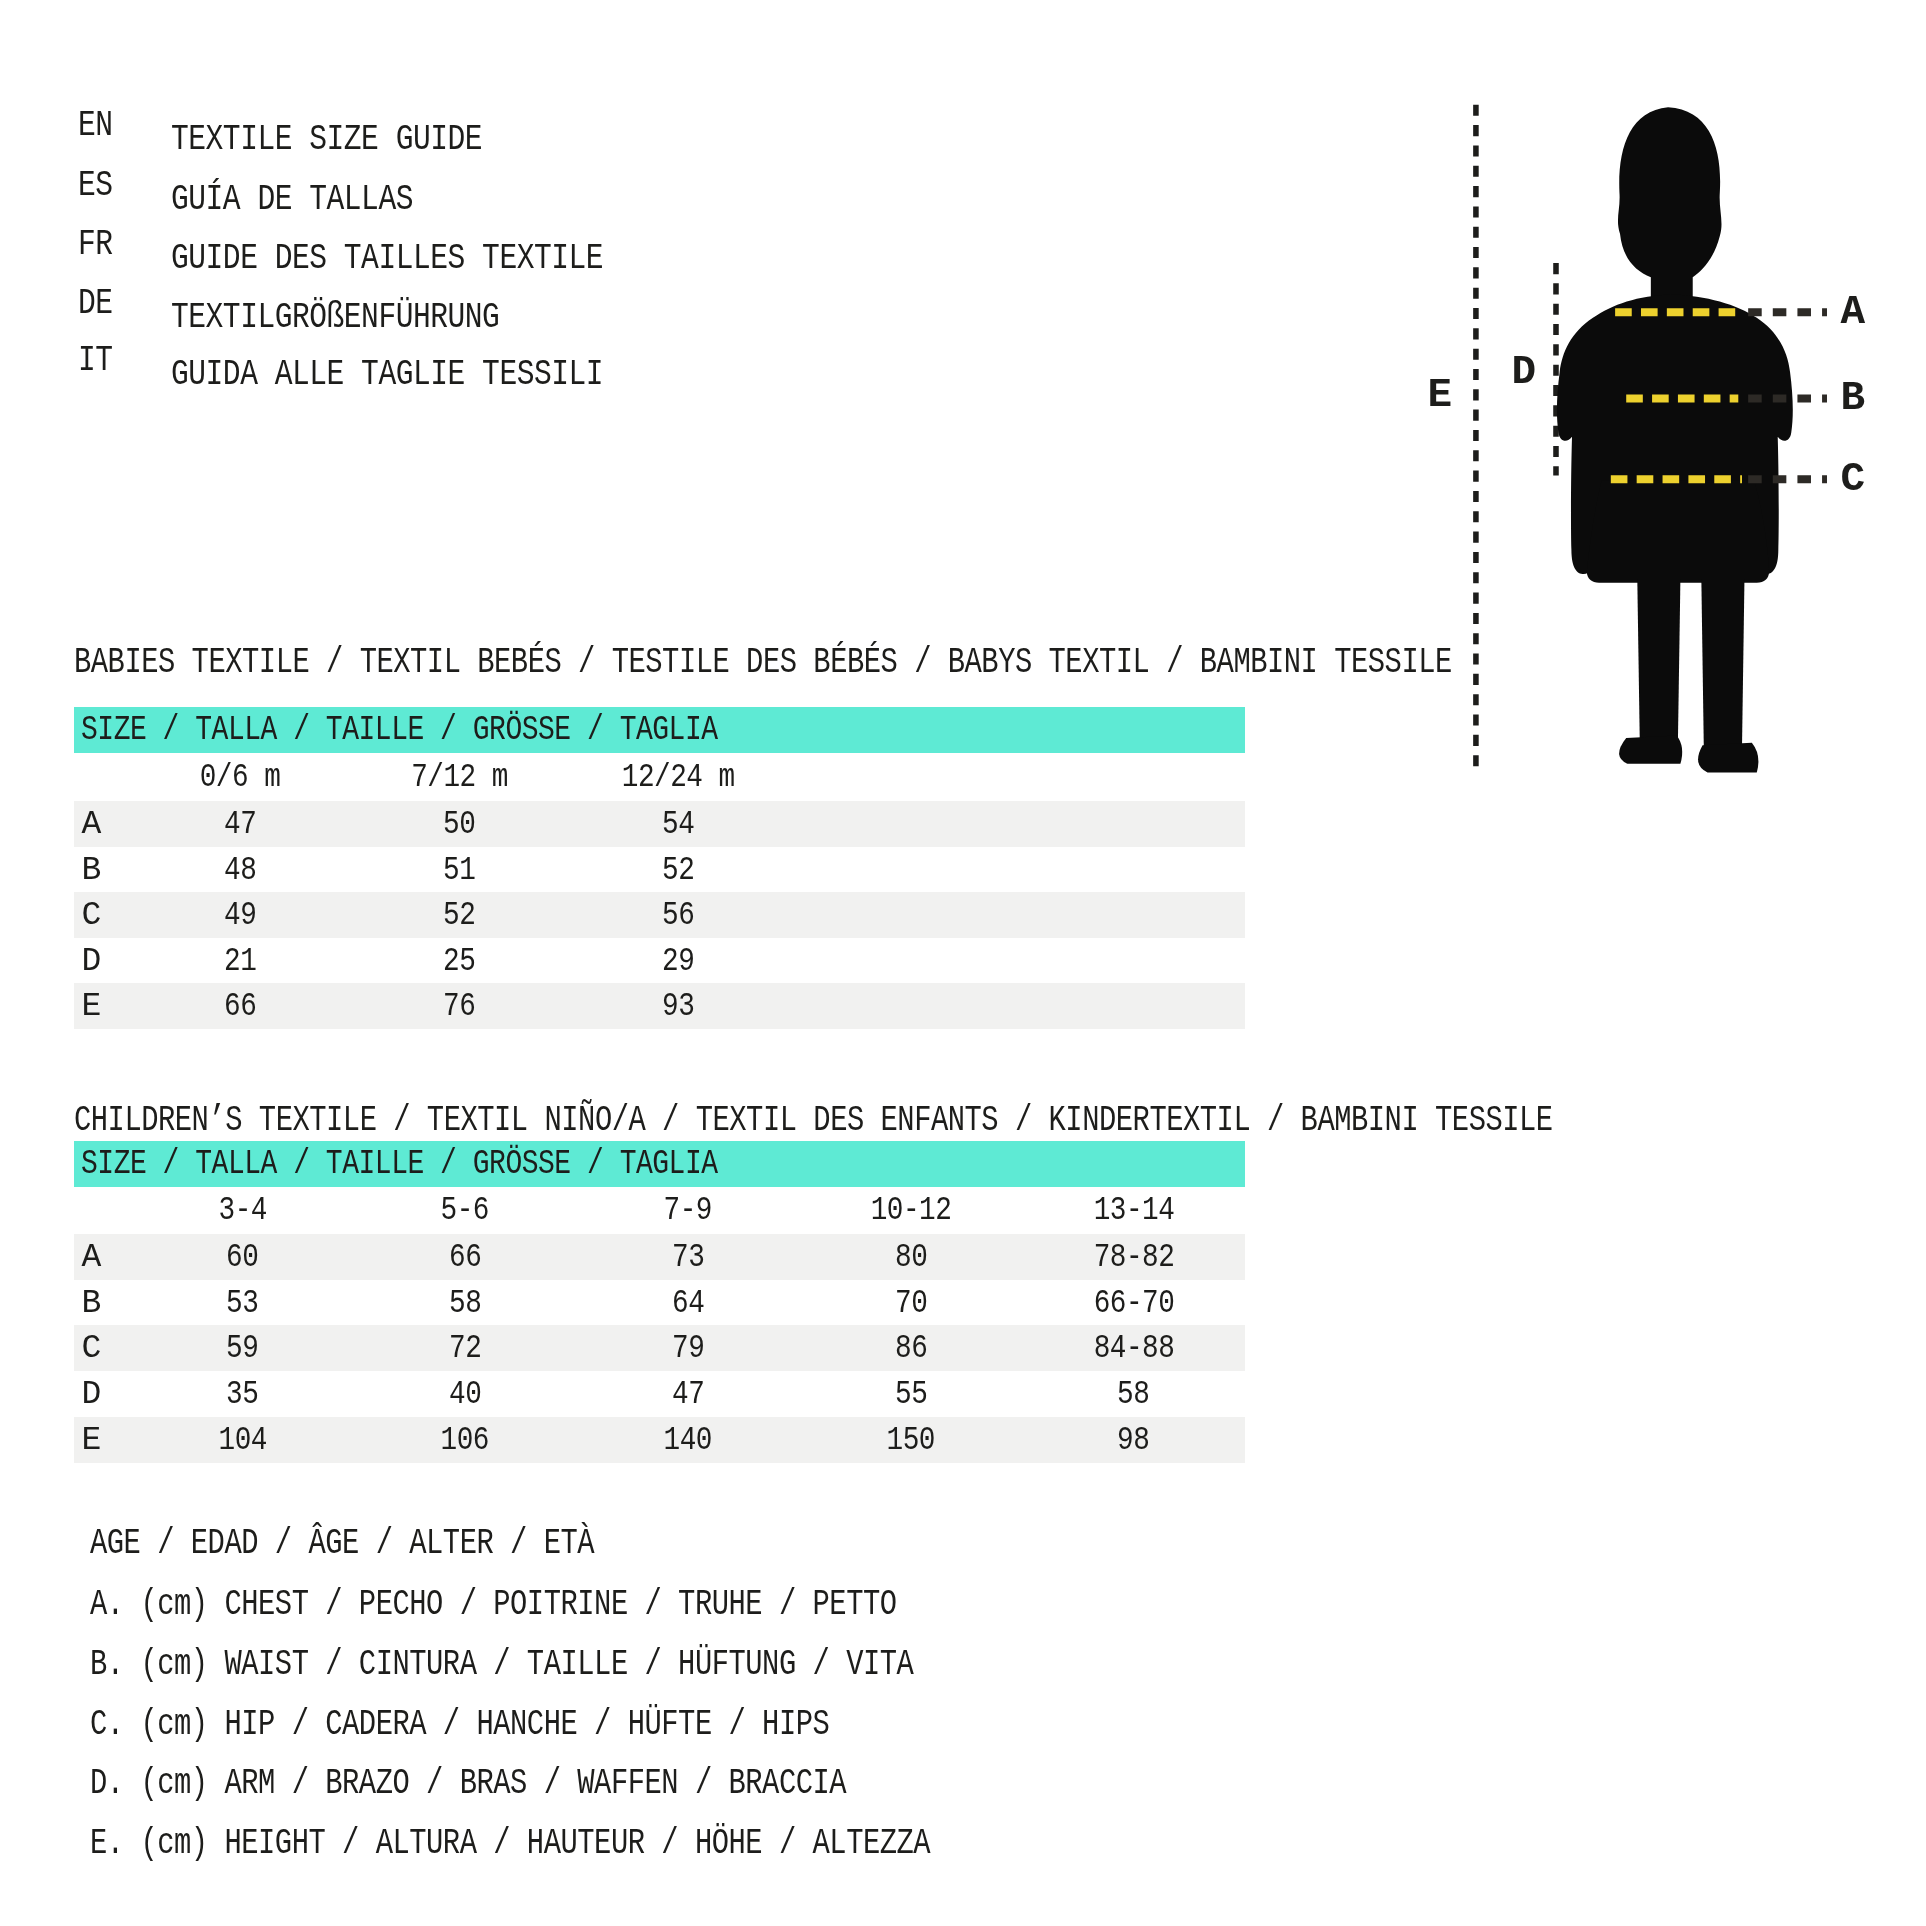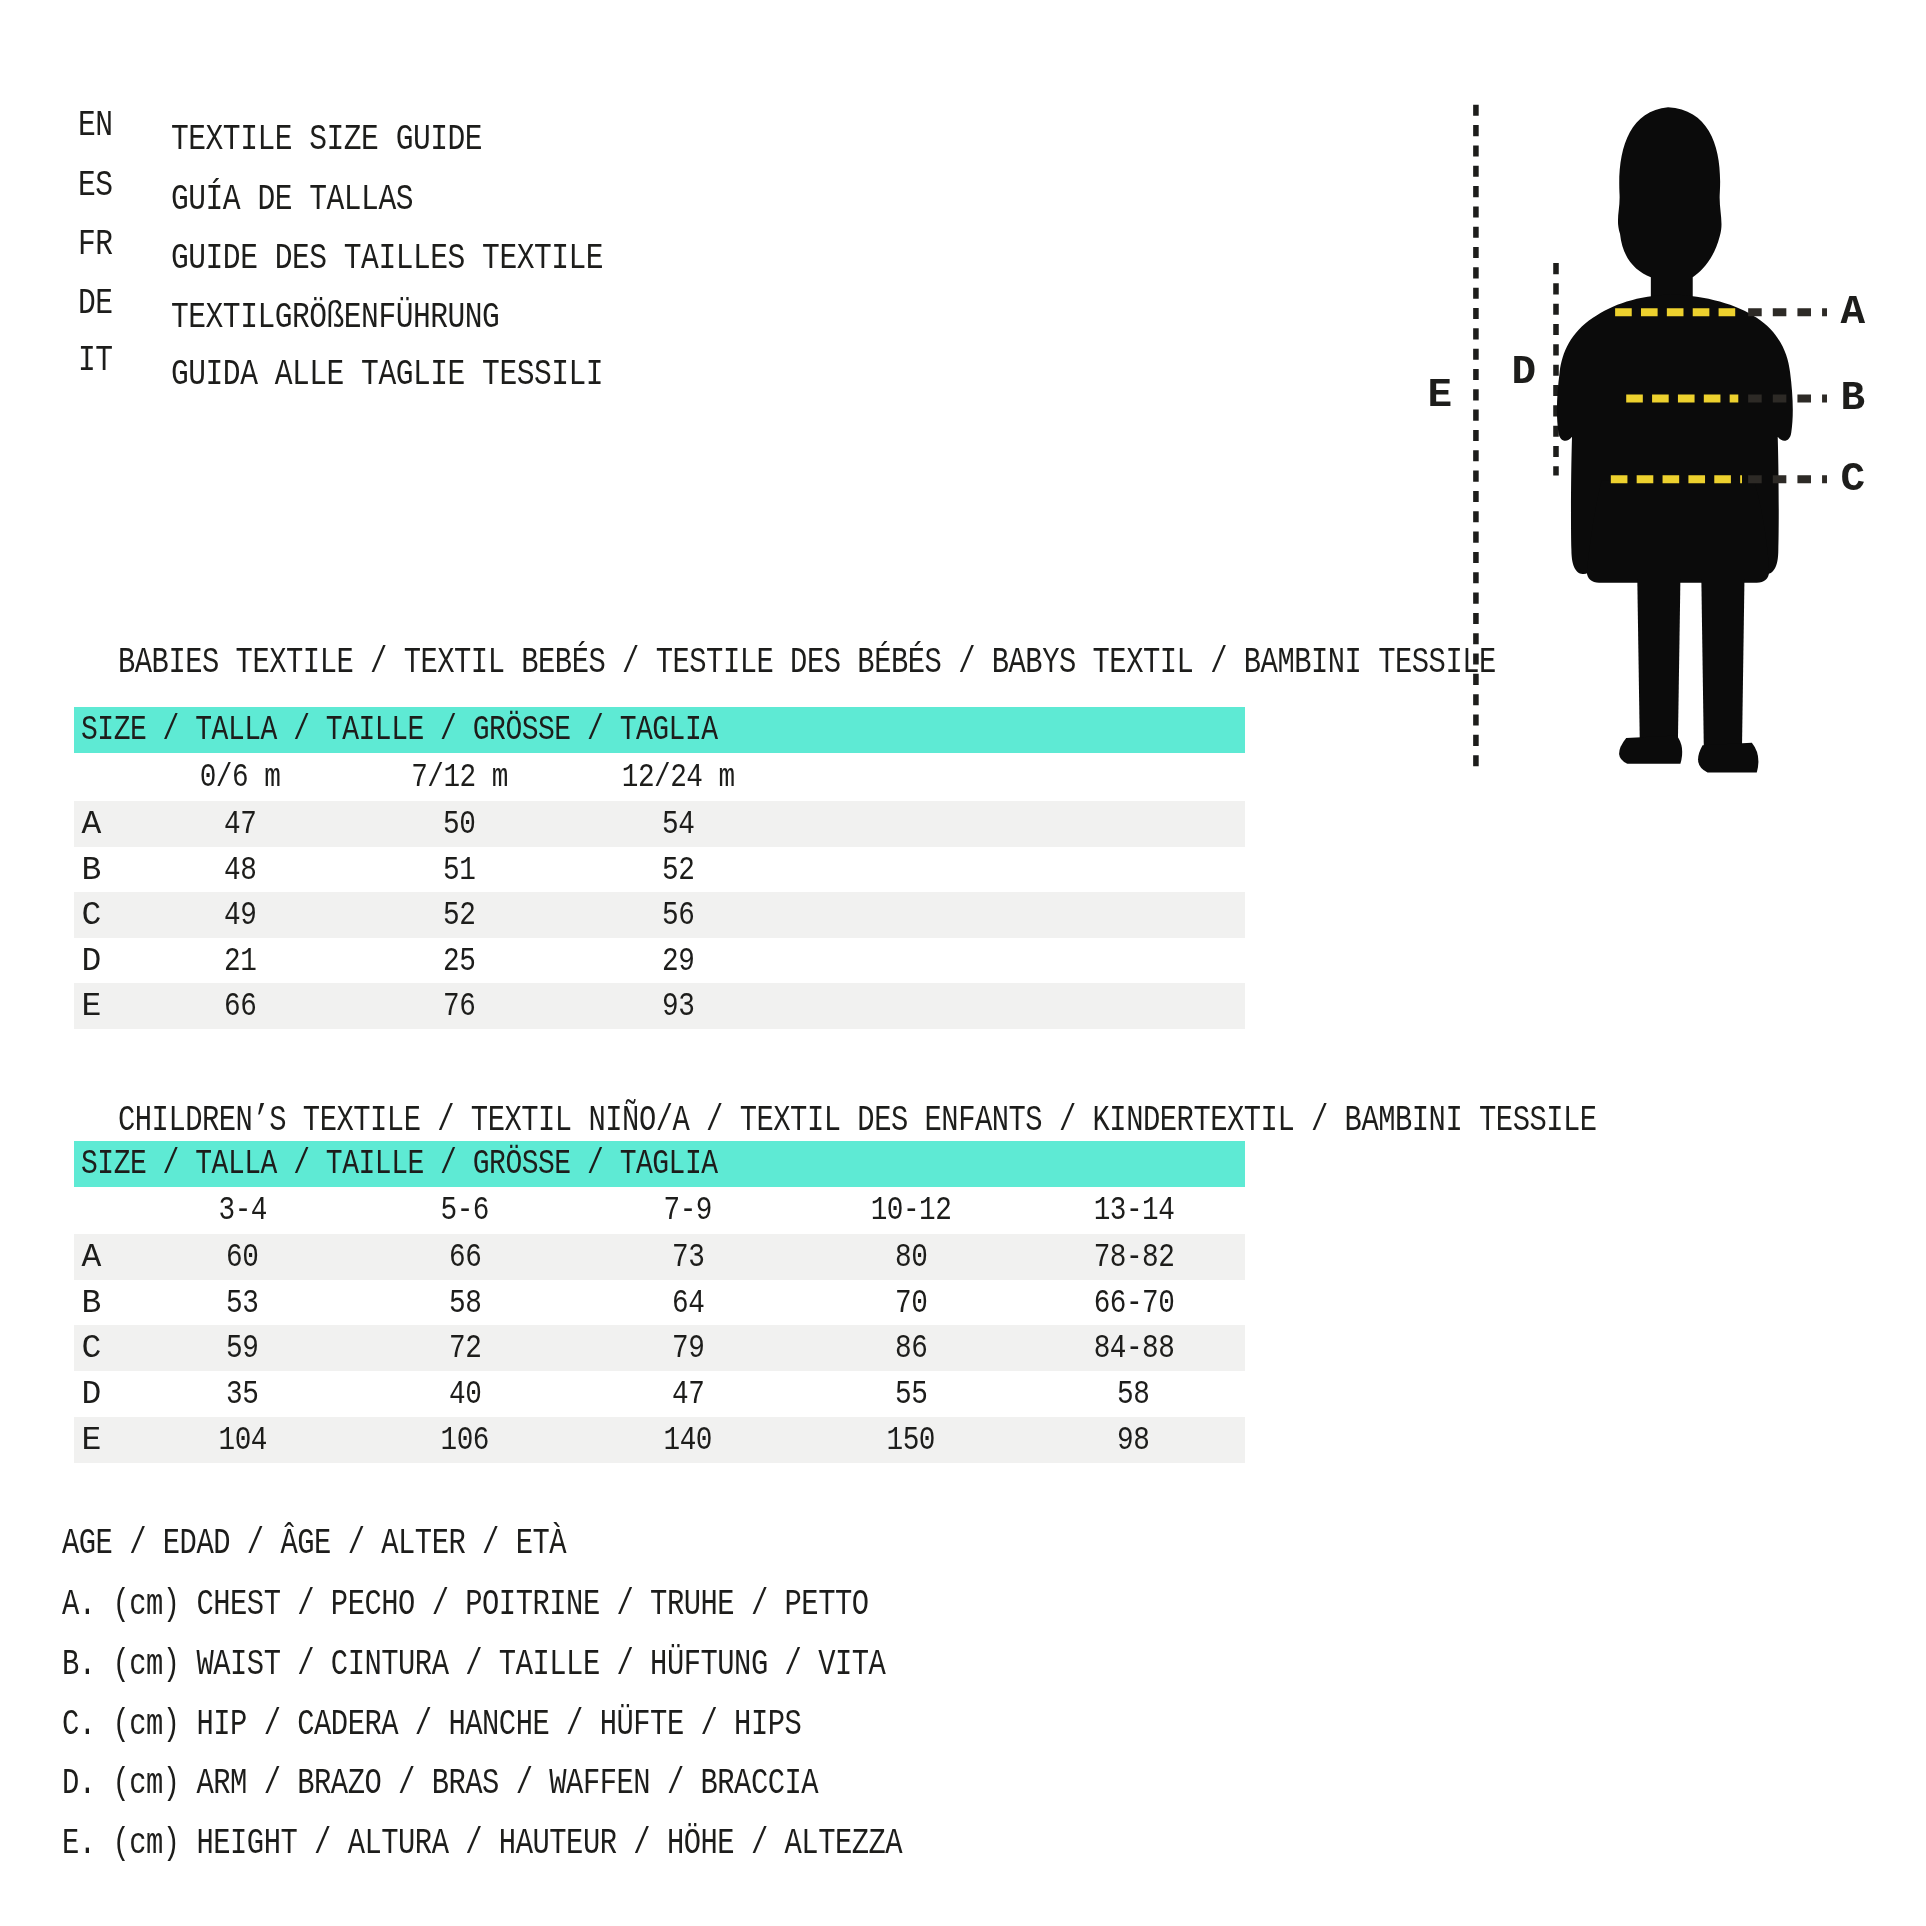--- a/index.html
+++ b/index.html
@@ -17,32 +17,32 @@
   
   .lang-row{position:absolute;left:78px;height:42px;line-height:42px;font-size:37px;}
   .lang-code{position:absolute;left:0;top:0;}
   .lang-title{position:absolute;left:93px;top:14px;}
 
   
   .figure-svg{position:absolute;left:1386px;top:86px;width:542px;height:715px;}
   .fig-label{position:absolute;width:55px;height:49px;line-height:49px;text-align:center;font-size:41px;font-weight:bold;letter-spacing:-0.6px;}
 
   
-  .section-heading{position:absolute;left:74px;height:42px;line-height:42px;font-size:36px;margin-left:44px;}
+  .section-heading{position:absolute;left:74px;height:42px;line-height:42px;font-size:36px;}
   .size-bar{position:absolute;left:74px;width:1171px;height:46px;background:#5eead4;line-height:46px;font-size:35px;}
   .size-bar .cond{margin-left:7.4px;}
   .thead-row,.t-row{position:absolute;left:74px;width:1171px;height:48px;display:flex;align-items:center;font-size:33px;}
   .t-row{height:46px;}
   .t-row.shaded{background:#f1f1f0;}
   .col-letter{width:57px;box-sizing:border-box;padding-left:7.4px;}
   .col-val{width:219px;text-align:center;}
   .children .col-val{width:223px;}
 
   
-  .legend-line{position:absolute;left:62px;height:42px;line-height:42px;font-size:36px;}
+  .legend-line{position:absolute;left:90px;height:42px;line-height:42px;font-size:36px;}
 </style>
 </head>
 <body>
 
 <div class="canvas">
 
   <div>
     <div class="lang-row" style="top:104px;">
       <span class="lang-code"><span class="cond">EN</span></span>
       <span class="lang-title"><span class="cond">TEXTILE SIZE GUIDE</span></span>

